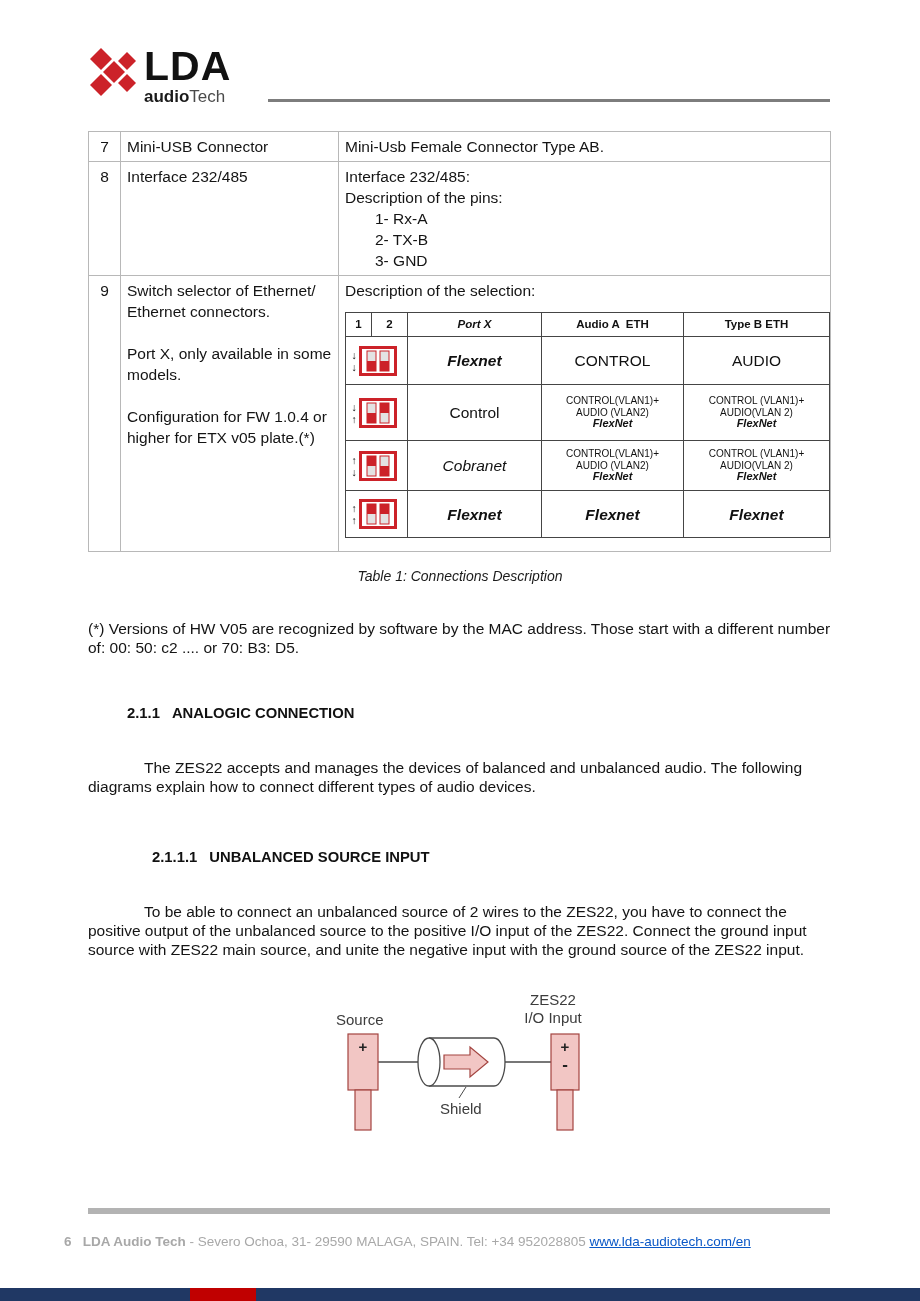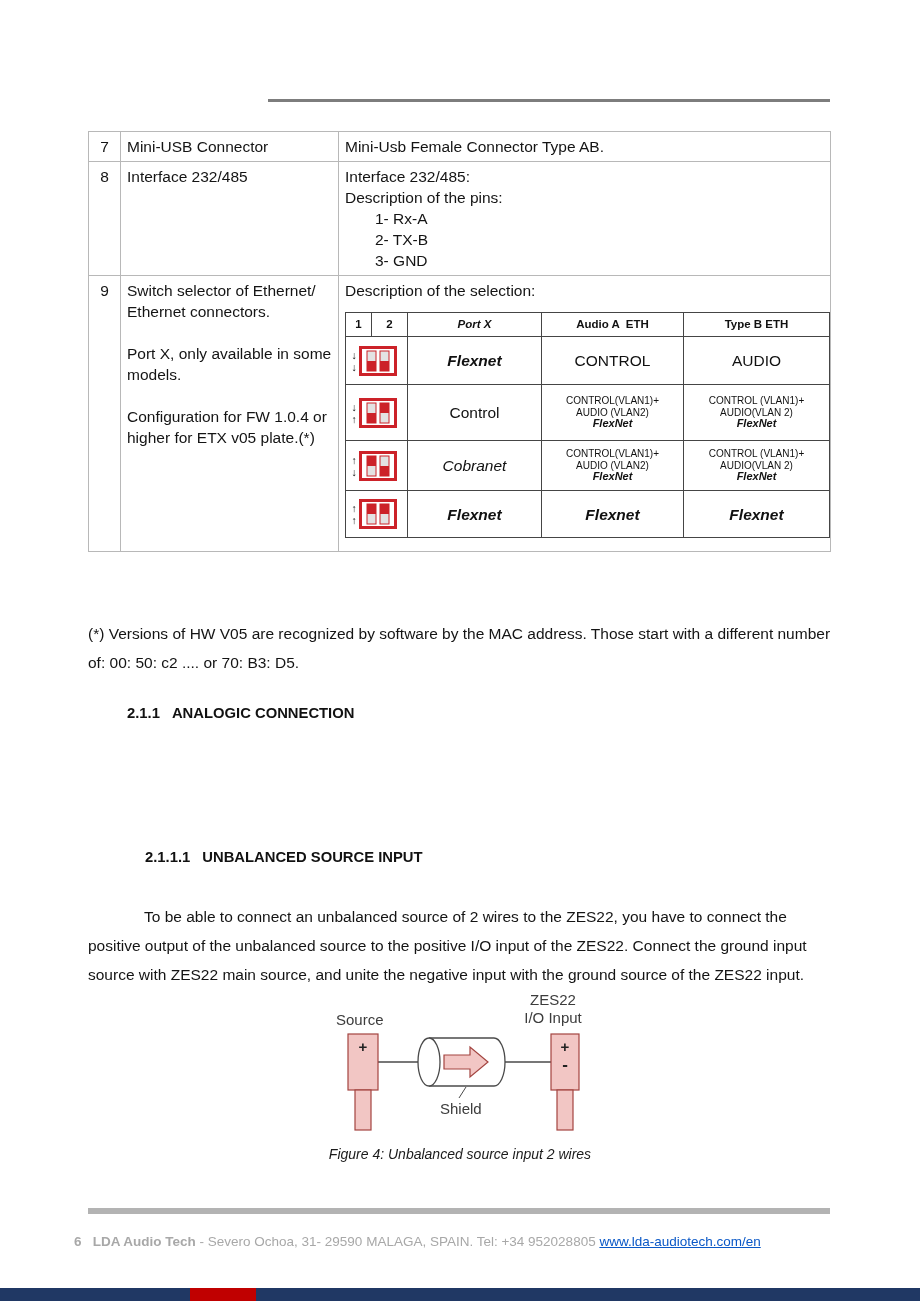--- a/index.html
+++ b/index.html
@@ -53,45 +53,60 @@
   .plainx  { font-size:12px; }
   .italx   { font-size:12px; font-style:italic; }
   .ctrl    { font-size:11.5px; }
   .vlan { font-size:10px; line-height:11.5px; }
   .vlan .fx { font-weight:bold; font-style:italic; font-size:11px; }
 
   
   .caption { position:absolute; left:0; width:920px; text-align:center; font-style:italic; font-size:14px; color:#1b1b1b; }
   .cap-table { top:568px; }
   .cap-fig { top:1146px; }
-  .para { position:absolute; left:88px; width:746px; font-size:15.5px; line-height:29px; color:#141414; }
+  .para { position:absolute; left:88px; width:746px; font-size:15.5px; line-height:19px; color:#141414; }
   .note-p { top:619px; }
   .heading { position:absolute; font-size:14.8px; font-weight:bold; color:#111; }
   .h211 { left:127px; top:705px; }
-  .h2111 { left:145px; top:849px; }
+  .h2111 { left:152px; top:849px; }
   .heading .hnum { margin-right:12px; }
   .p211 { top:758px; text-indent:56px; }
   .p2111 { top:902px; text-indent:56px; }
 
   
   .fig-svg { position:absolute; left:298px; top:992px; }
 
   
   .footer-rule { position:absolute; left:88px; top:1208px; width:742px; height:6px; background:#b3b3b3; }
-  .footer-line { position:absolute; left:74px; top:1234px; width:800px; font-size:13.5px; color:#a8a8a8; white-space:pre; }
+  .footer-line { position:absolute; left:64px; top:1234px; width:800px; font-size:13.5px; color:#a8a8a8; white-space:pre; }
   .footer-line .b { font-weight:bold; }
   .footer-line a { color:#0a58c7; text-decoration:underline; }
   .bottom-bar { position:absolute; left:0; top:1288px; width:920px; height:13px; background:#203864; }
   .bottom-bar .red-seg { position:absolute; left:190px; top:0; width:66px; height:13px; background:#c00000; }
 </style>
 </head>
 <body>
 
 <div class="page">
 
+  <div class="logo-block">
+    <svg class="logo-icon" viewBox="0 0 52 52">
+      <g fill="#cc2229">
+        <polygon points="15,2 26,13 15,24 4,13"></polygon>
+        <polygon points="15,28 26,39 15,50 4,39"></polygon>
+        <polygon points="28,15 39,26 28,37 17,26"></polygon>
+        <polygon points="41,6 50,15 41,24 32,15"></polygon>
+        <polygon points="41,28 50,37 41,46 32,37"></polygon>
+      </g>
+    </svg>
+    <div class="logo-text">
+      <div class="logo-title">LDA</div>
+      <div class="logo-sub"><span class="b">audio</span><span class="l">Tech</span></div>
+    </div>
+  </div>
   <div class="head-rule"></div>
 
   <div class="main-table-wrap">
     <table class="main-table">
       <colgroup>
           <col style="width:32px">
           <col style="width:218px">
           <col style="width:492px">
         </colgroup>
       <tbody>
@@ -246,25 +261,27 @@
               <td class="flexnet">Flexnet</td>
             </tr>
           </tbody>
               </table>
         </td>
       </tr>
     </tbody>
       </table>
   </div>
 
+  <div class="caption cap-table">Table 1: Connections Description</div>
 
   <div class="para note-p">(*) Versions of HW V05 are recognized by software by the MAC address. Those start with a different number of: 00: 50: c2 .... or 70: B3: D5.</div>
 
   <div class="heading h211"><span class="hnum">2.1.1</span><span>ANALOGIC CONNECTION</span></div>
 
+  <div class="para p211">The ZES22 accepts and manages the devices of balanced and unbalanced audio. The following diagrams explain how to connect different types of audio devices.</div>
 
   <div class="heading h2111"><span class="hnum">2.1.1.1</span><span>UNBALANCED SOURCE INPUT</span></div>
 
   <div class="para p2111">To be able to connect an unbalanced source of 2 wires to the ZES22, you have to connect the positive output of the unbalanced source to the positive I/O input of the ZES22. Connect the ground input source with ZES22 main source, and unite the negative input with the ground source of the ZES22 input.</div>
 
   <svg class="fig-svg" width="330" height="152" viewBox="0 0 330 152">
 
     <line x1="80" y1="70" x2="253" y2="70" stroke="#4a4a4a" stroke-width="1.5"></line>
 
     <rect x="50" y="42" width="30" height="56" fill="#f2c6c4" stroke="#a34440" stroke-width="1.2"></rect>
@@ -285,21 +302,20 @@
     <polygon points="146,63 172,63 172,55 190,70 172,85 172,77 146,77" fill="#f2c6c4" stroke="#a34440" stroke-width="1.2"></polygon>
 
     <line x1="168" y1="95" x2="161" y2="106" stroke="#4a4a4a" stroke-width="1"></line>
 
     <text x="38" y="33" font-size="15" fill="#3c3c3c">Source</text>
     <text x="255" y="13" font-size="15" fill="#3c3c3c" text-anchor="middle">ZES22</text>
     <text x="255" y="31" font-size="15" fill="#3c3c3c" text-anchor="middle">I/O Input</text>
     <text x="142" y="122" font-size="15" fill="#3c3c3c">Shield</text>
   </svg>
 
-  <div class="caption cap-fig">Figure 4: Unbalanced source input 2 wires</div>
 
   <div class="footer-rule"></div>
   <div class="footer-line"><span class="b">6</span><span>   </span><span class="b">LDA Audio Tech</span><span> - Severo Ochoa, 31- 29590 MALAGA, SPAIN. Tel: +34 952028805 </span><a href="#">www.lda-audiotech.com/en</a></div>
 
   <div class="bottom-bar">
     <div class="red-seg"></div>
   </div>
 
 </div>
 

